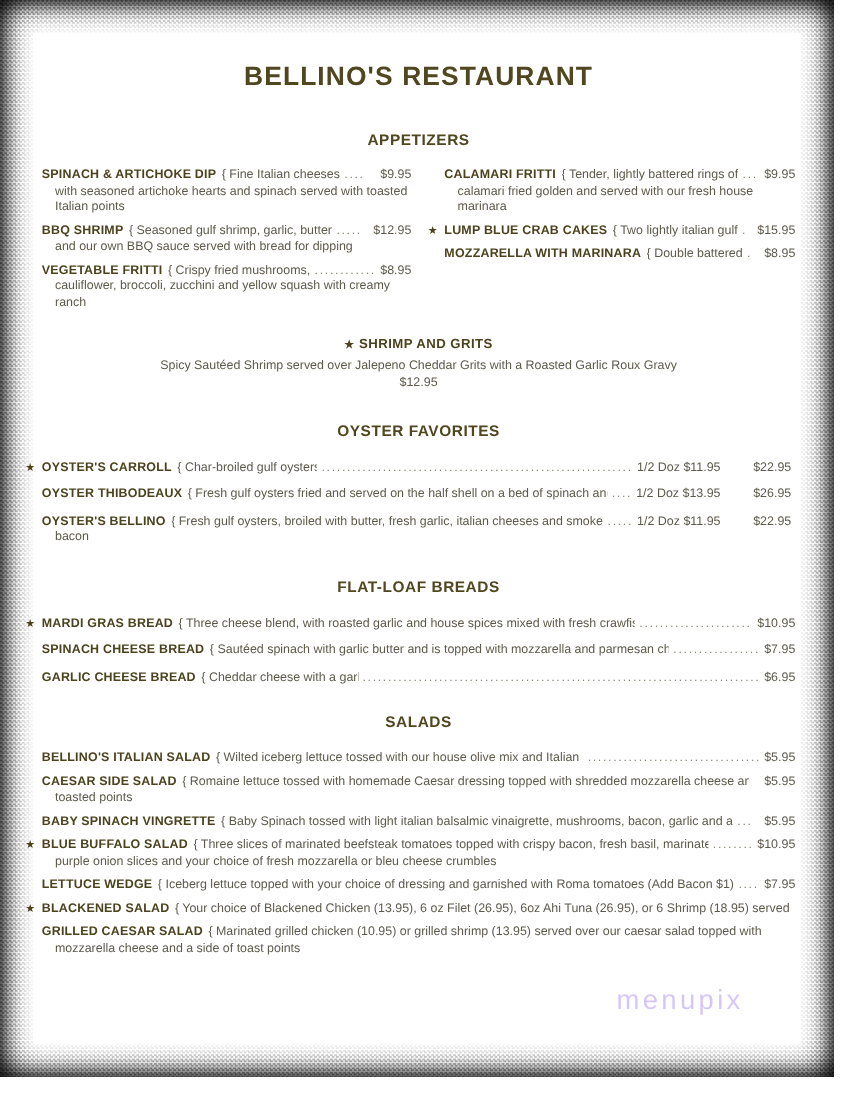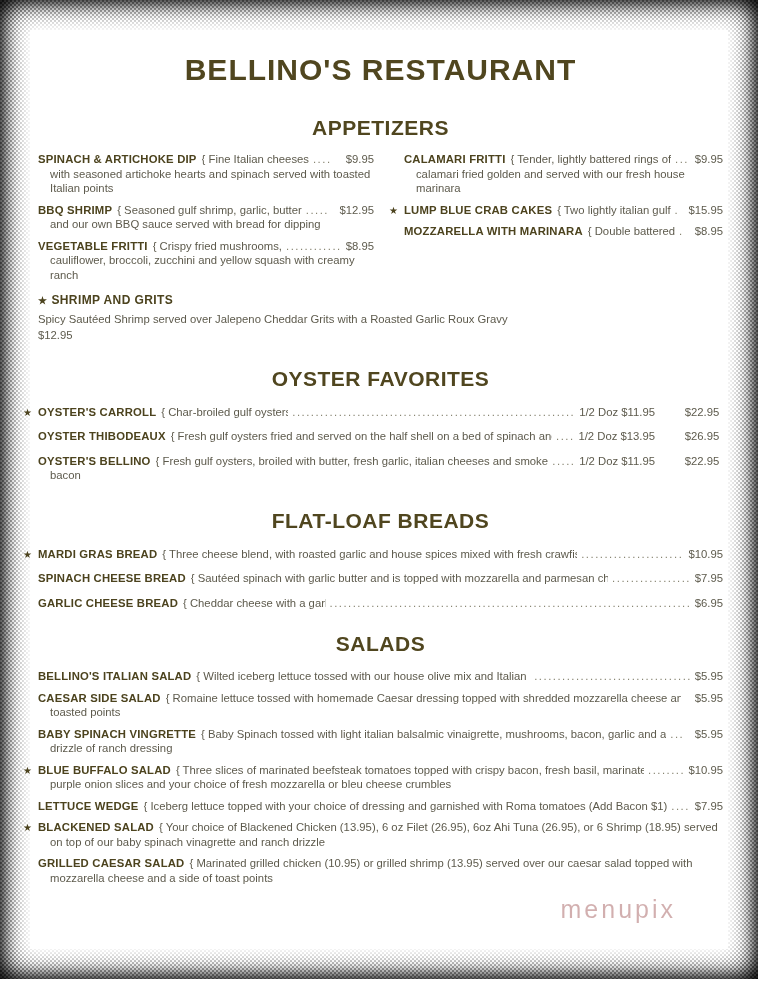--- a/index.html
+++ b/index.html
@@ -14,53 +14,53 @@
     background-size:4px 4px;
     box-shadow:inset 0 0 16px 9px rgba(0,0,0,0.96);
     z-index:0;
   }
   .frame-inner{
     position:absolute;inset:30px;background:#fff;
     box-shadow:0 0 24px 20px #fff;
   }
   .watermark{
     position:absolute;right:92px;bottom:70px;z-index:1;
-    font-size:25px;color:#7f1d1d;opacity:0.35;letter-spacing:3px;
+    font-size:25px;color:#8b5cf6;opacity:0.35;letter-spacing:3px;
   }
   .content{
     position:absolute;top:28px;left:38px;right:45px;bottom:18px;z-index:2;
     color:#5d5a4c;font-size:11.3px;line-height:14.5px;
   }
   .title{
     text-align:center;margin-top:26px;
-    font-size:30px;line-height:32px;font-weight:bold;color:#50461f;letter-spacing:1px;
+    font-size:24px;line-height:32px;font-weight:bold;color:#50461f;letter-spacing:1px;
   }
   .tagline{
     text-align:center;margin-top:9px;
     font-size:11px;color:#6e6b5e;letter-spacing:1.8px;
   }
   .heading{
-    text-align:center;font-size:21px;line-height:23px;font-weight:bold;
+    text-align:center;font-size:14px;line-height:23px;font-weight:bold;
     color:#50461f;letter-spacing:0.5px;
   }
   .h-appetizers{margin-top:30px;}
   .h-oysters{margin-top:24px;margin-bottom:15px;}
   .h-breads{margin-top:26px;margin-bottom:15px;}
   .h-salads{margin-top:22px;margin-bottom:14px;}
   .app-grid{display:grid;grid-template-columns:1fr 1fr;column-gap:30px;margin-top:13px;}
   .item{position:relative;margin-bottom:7px;}
   .line1{display:flex;align-items:baseline;white-space:nowrap;}
   .name{font-weight:bold;color:#4c431e;letter-spacing:0.2px;flex-shrink:0;}
   .lead{margin-left:5px;flex-shrink:1;min-width:0;overflow:hidden;}
   .dots{flex:1 1 auto;min-width:6px;overflow:hidden;color:#85826f;letter-spacing:1.5px;margin:0 4px;}
   .pr{flex-shrink:0;white-space:nowrap;}
   .pr-doz{margin-left:26px;min-width:42px;text-align:center;}
   .rest{padding-left:12px;}
   .star{position:absolute;left:-15px;top:1px;color:#4c431e;font-size:10px;}
-  .feature{margin-top:4px;}
+  .feature{text-align:center;margin-top:16px;}
   .feature .fline{font-weight:bold;color:#4c431e;font-size:12px;letter-spacing:0.4px;}
   .fstar{font-size:10px;margin-right:4px;}
   .feature .fdesc{margin-top:3px;}
   .feature .fprice{margin-top:2px;}
   .oy .item,.br .item{margin-bottom:10px;}
   .sa .item{margin-bottom:7px;}
 </style>
 </head>
 <body>
 
@@ -223,21 +223,20 @@
         </div>
         <div class="rest">toasted points</div>
       </div>
       <div class="item">
         <div class="line1">
           <span class="name">BABY SPINACH VINGRETTE</span>
           <span class="lead">{ Baby Spinach tossed with light italian balsalmic vinaigrette, mushrooms, bacon, garlic and a</span>
           <span class="dots">...</span>
           <span class="pr">$5.95</span>
         </div>
-        <div class="rest">drizzle of ranch dressing</div>
       </div>
       <div class="item">
         <span class="star">★</span>
         <div class="line1">
           <span class="name">BLUE BUFFALO SALAD</span>
           <span class="lead">{ Three slices of marinated beefsteak tomatoes topped with crispy bacon, fresh basil, marinated</span>
           <span class="dots">........</span>
           <span class="pr">$10.95</span>
         </div>
         <div class="rest">purple onion slices and your choice of fresh mozzarella or bleu cheese crumbles</div>
@@ -249,21 +248,20 @@
           <span class="dots">....</span>
           <span class="pr">$7.95</span>
         </div>
       </div>
       <div class="item">
         <span class="star">★</span>
         <div class="line1">
           <span class="name">BLACKENED SALAD</span>
           <span class="lead">{ Your choice of Blackened Chicken (13.95), 6 oz Filet (26.95), 6oz Ahi Tuna (26.95), or 6 Shrimp (18.95) served</span>
         </div>
-        <div class="rest">on top of our baby spinach vinagrette and ranch drizzle</div>
       </div>
       <div class="item">
         <div class="line1">
           <span class="name">GRILLED CAESAR SALAD</span>
           <span class="lead">{ Marinated grilled chicken (10.95) or grilled shrimp (13.95) served over our caesar salad topped with</span>
         </div>
         <div class="rest">mozzarella cheese and a side of toast points</div>
       </div>
     </div>
 

